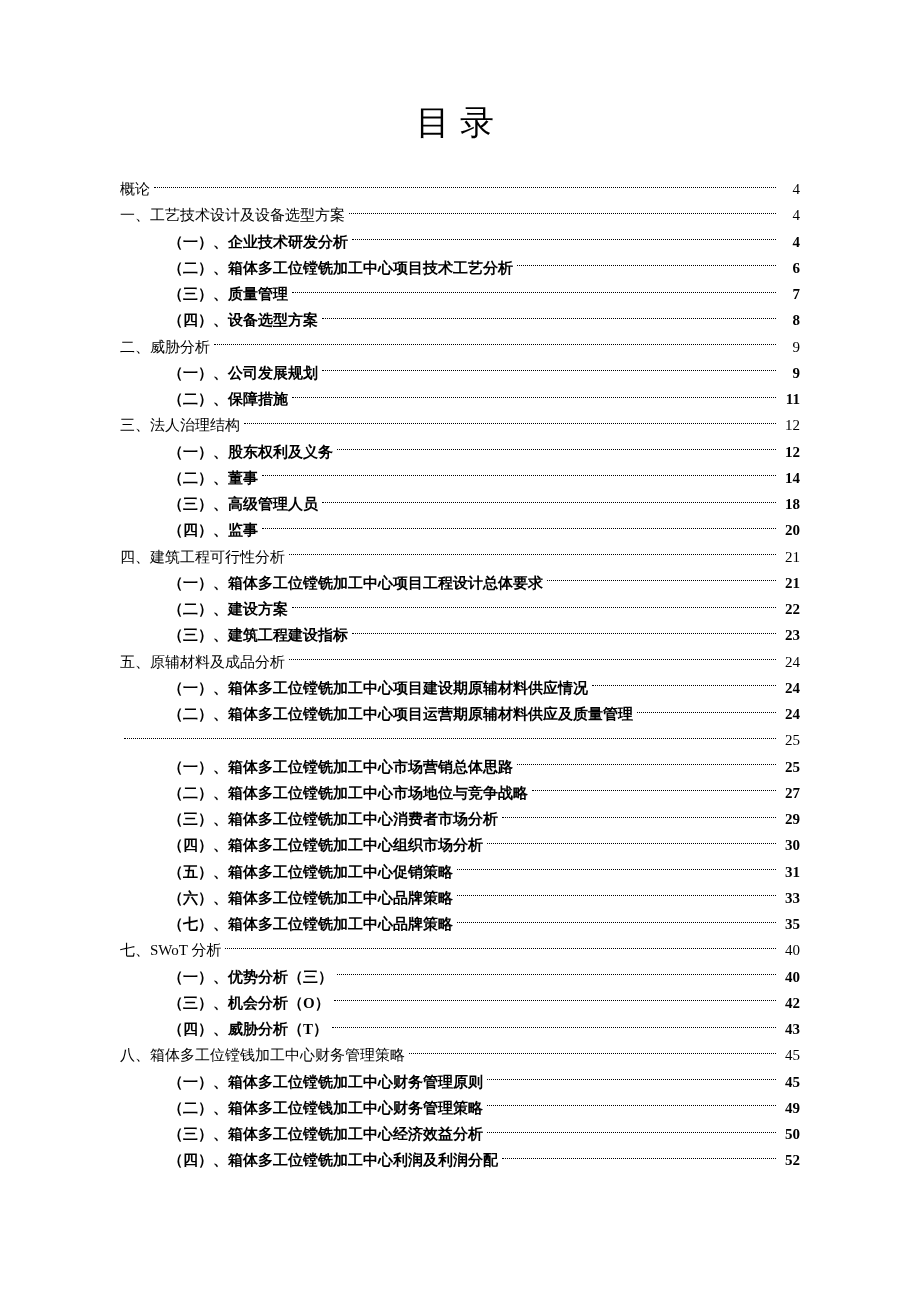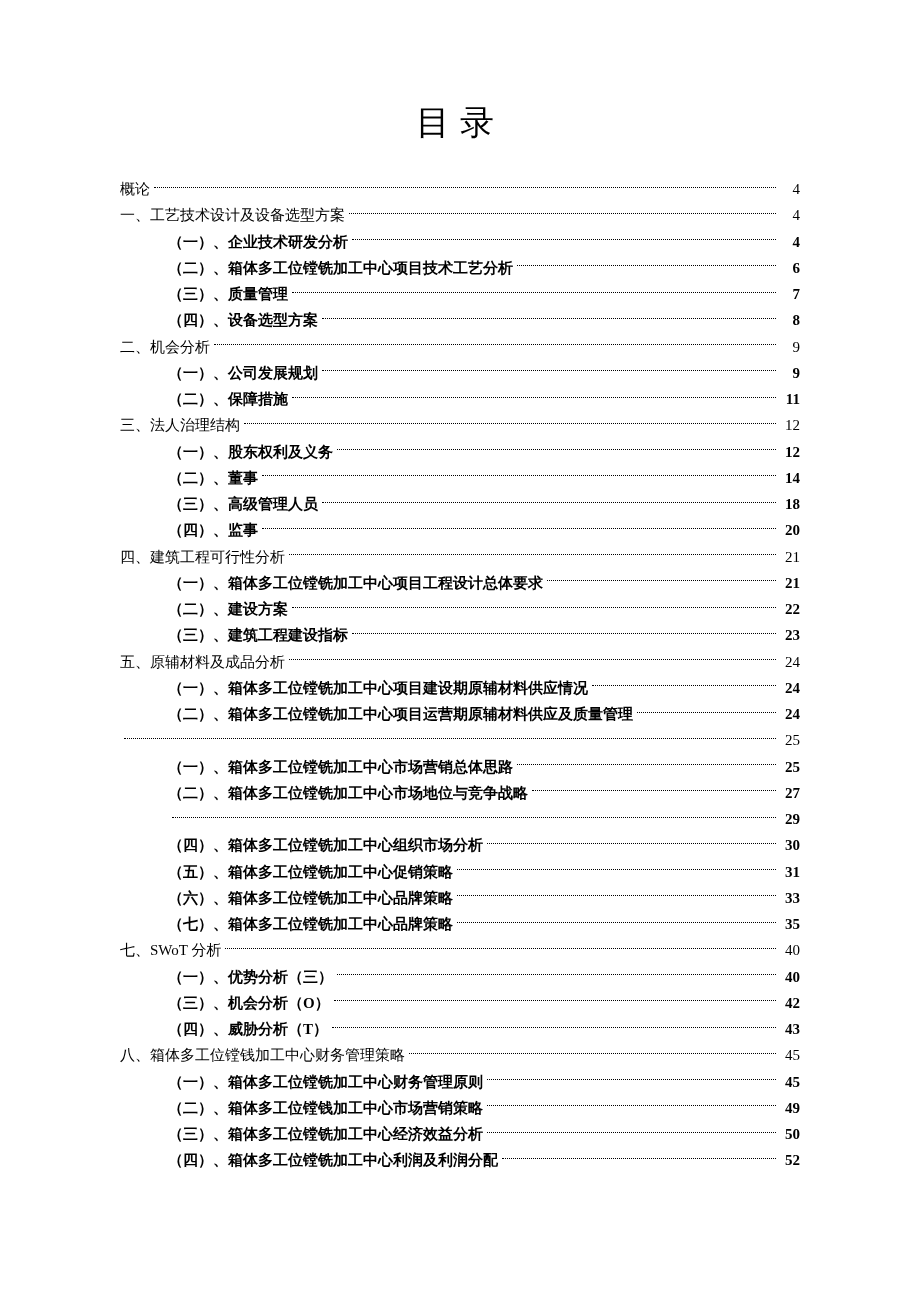--- a/index.html
+++ b/index.html
@@ -80,21 +80,21 @@
         <span class="toc-text">（三）、质量管理</span>
         <span class="toc-leader"></span>
         <span class="toc-page-num">7</span>
       </div>
       <div class="toc-line toc-sub">
         <span class="toc-text">（四）、设备选型方案</span>
         <span class="toc-leader"></span>
         <span class="toc-page-num">8</span>
       </div>
       <div class="toc-line">
-        <span class="toc-text">二、机会分析</span>
+        <span class="toc-text">二、威胁分析</span>
         <span class="toc-leader"></span>
         <span class="toc-page-num">9</span>
       </div>
       <div class="toc-line toc-sub">
         <span class="toc-text">（一）、公司发展规划</span>
         <span class="toc-leader"></span>
         <span class="toc-page-num">9</span>
       </div>
       <div class="toc-line toc-sub">
         <span class="toc-text">（二）、保障措施</span>
@@ -169,20 +169,21 @@
         <span class="toc-text">（一）、箱体多工位镗铣加工中心市场营销总体思路</span>
         <span class="toc-leader"></span>
         <span class="toc-page-num">25</span>
       </div>
       <div class="toc-line toc-sub">
         <span class="toc-text">（二）、箱体多工位镗铣加工中心市场地位与竞争战略</span>
         <span class="toc-leader"></span>
         <span class="toc-page-num">27</span>
       </div>
       <div class="toc-line toc-sub">
+        <span class="toc-text">（三）、箱体多工位镗铣加工中心消费者市场分析</span>
         <span class="toc-leader"></span>
         <span class="toc-page-num">29</span>
       </div>
       <div class="toc-line toc-sub">
         <span class="toc-text">（四）、箱体多工位镗铣加工中心组织市场分析</span>
         <span class="toc-leader"></span>
         <span class="toc-page-num">30</span>
       </div>
       <div class="toc-line toc-sub">
         <span class="toc-text">（五）、箱体多工位镗铣加工中心促销策略</span>
@@ -223,21 +224,21 @@
         <span class="toc-text">八、箱体多工位镗钱加工中心财务管理策略</span>
         <span class="toc-leader"></span>
         <span class="toc-page-num">45</span>
       </div>
       <div class="toc-line toc-sub">
         <span class="toc-text">（一）、箱体多工位镗铣加工中心财务管理原则</span>
         <span class="toc-leader"></span>
         <span class="toc-page-num">45</span>
       </div>
       <div class="toc-line toc-sub">
-        <span class="toc-text">（二）、箱体多工位镗钱加工中心市场营销策略</span>
+        <span class="toc-text">（二）、箱体多工位镗钱加工中心财务管理策略</span>
         <span class="toc-leader"></span>
         <span class="toc-page-num">49</span>
       </div>
       <div class="toc-line toc-sub">
         <span class="toc-text">（三）、箱体多工位镗铣加工中心经济效益分析</span>
         <span class="toc-leader"></span>
         <span class="toc-page-num">50</span>
       </div>
       <div class="toc-line toc-sub">
         <span class="toc-text">（四）、箱体多工位镗铣加工中心利润及利润分配</span>

